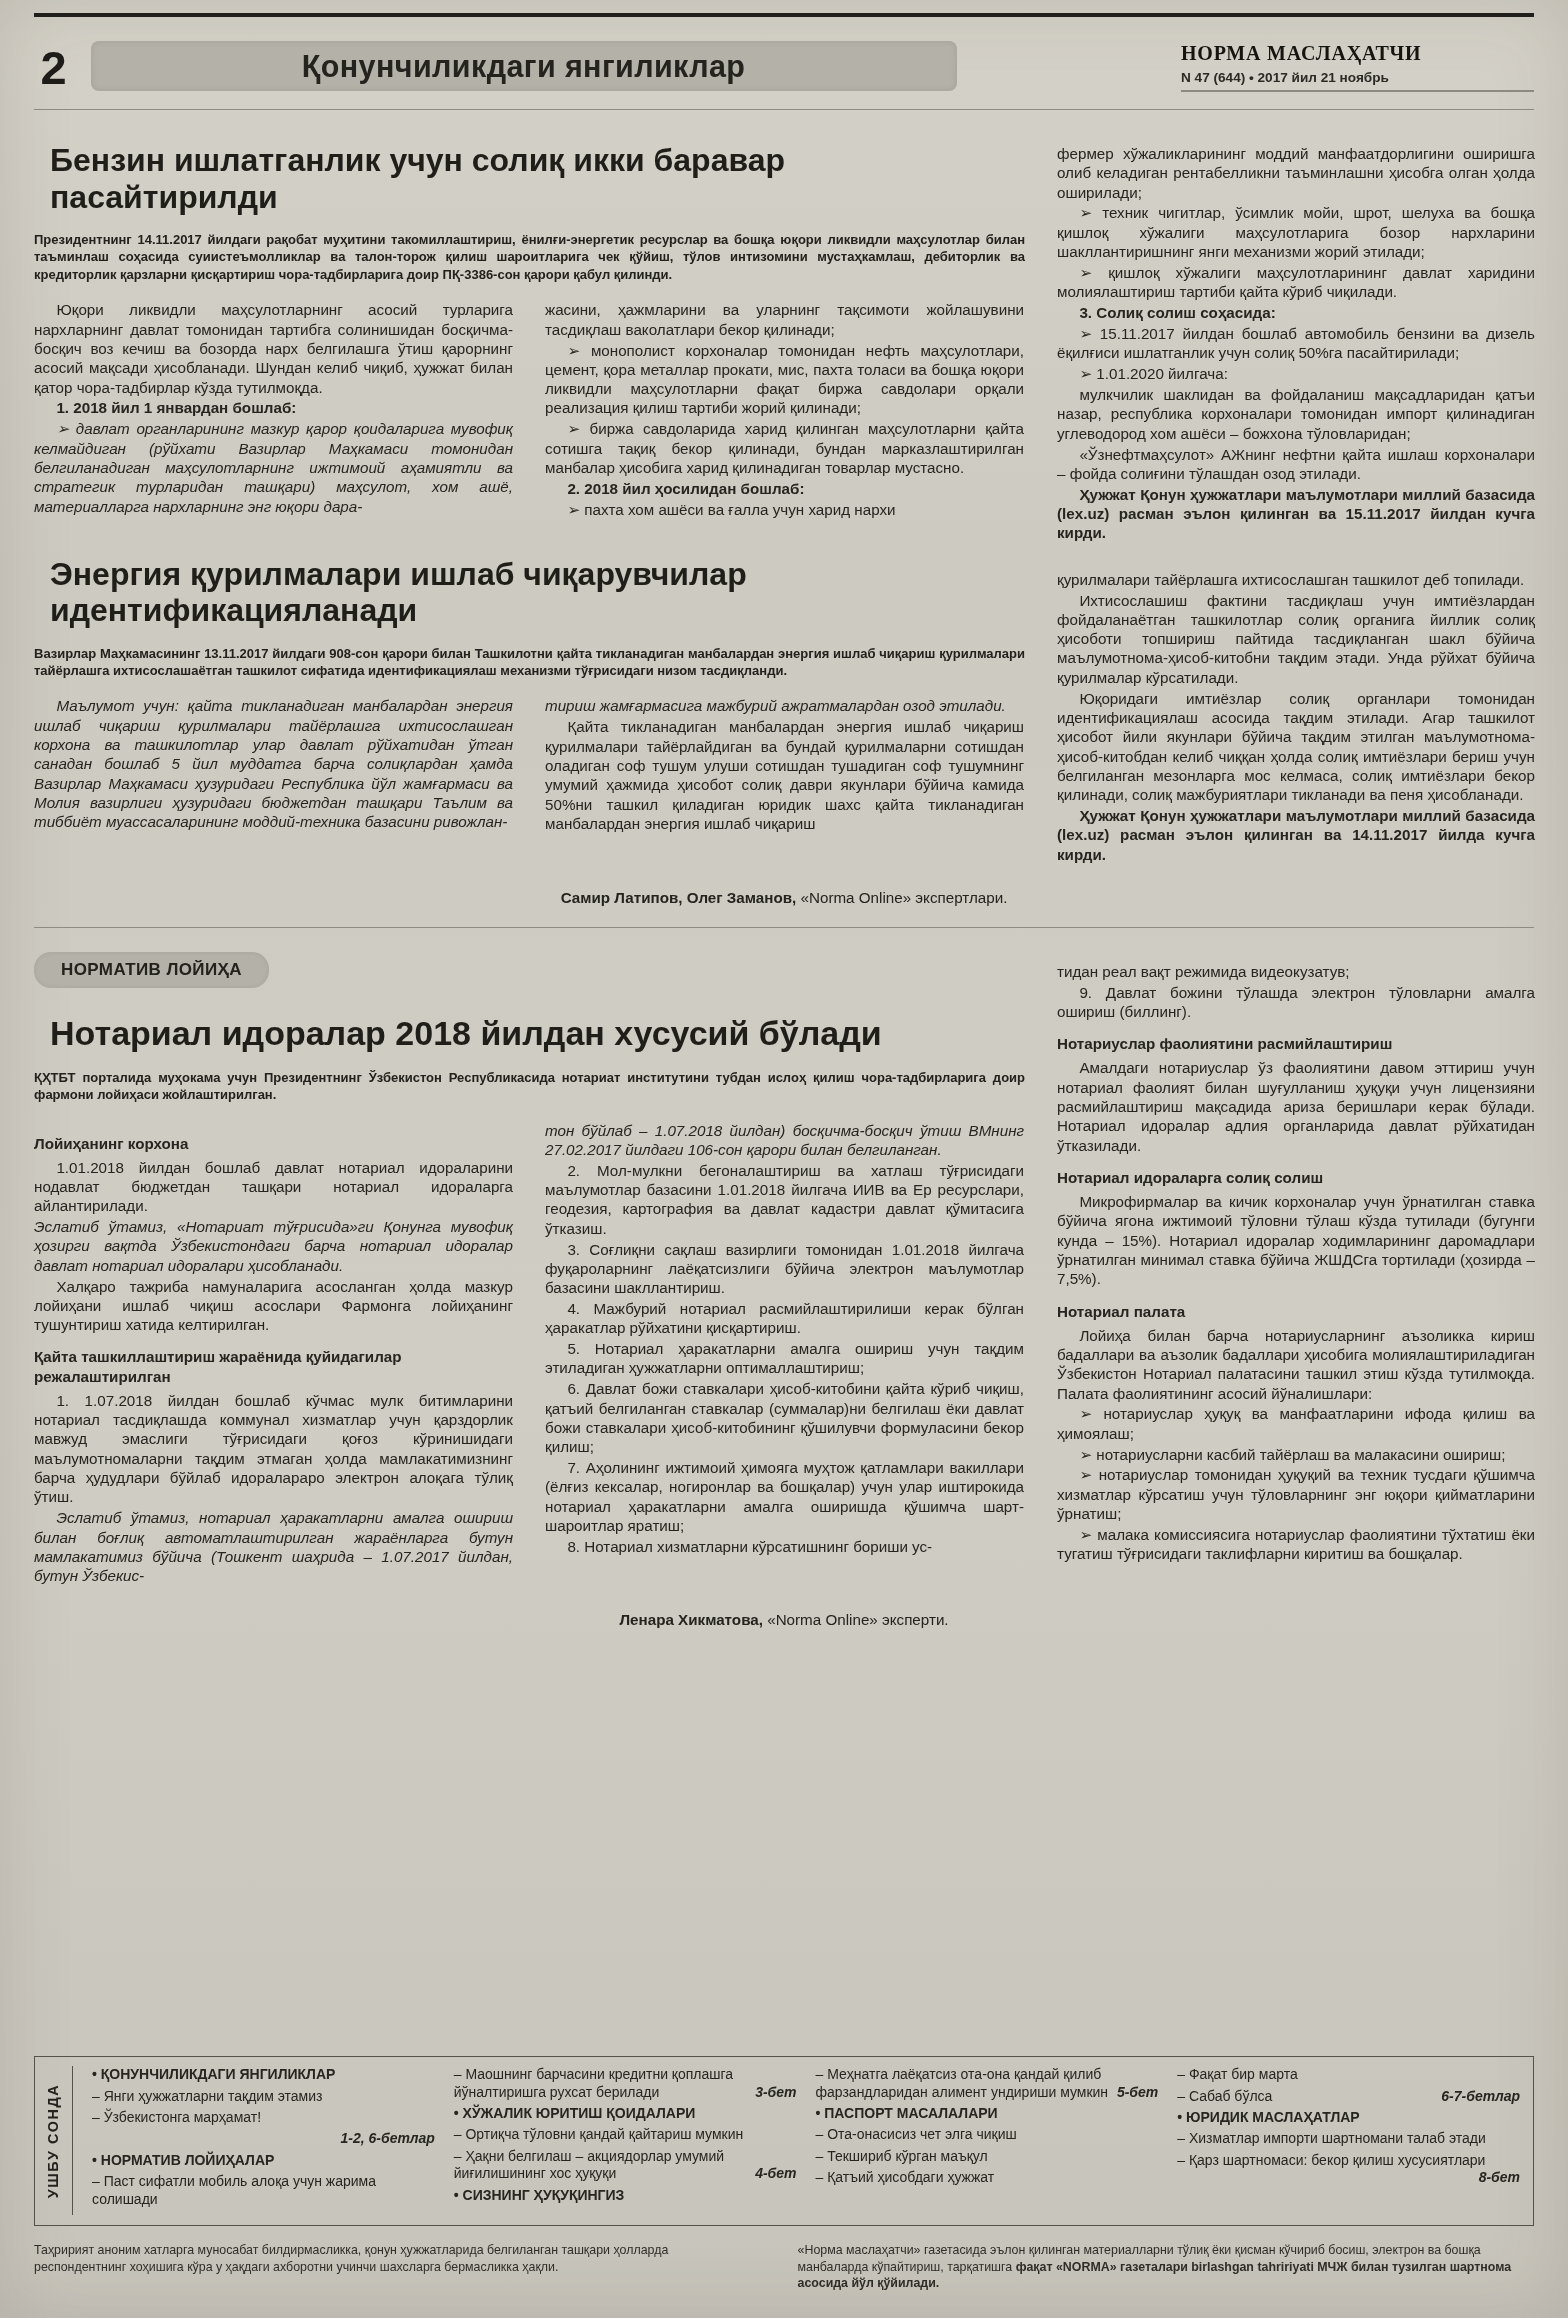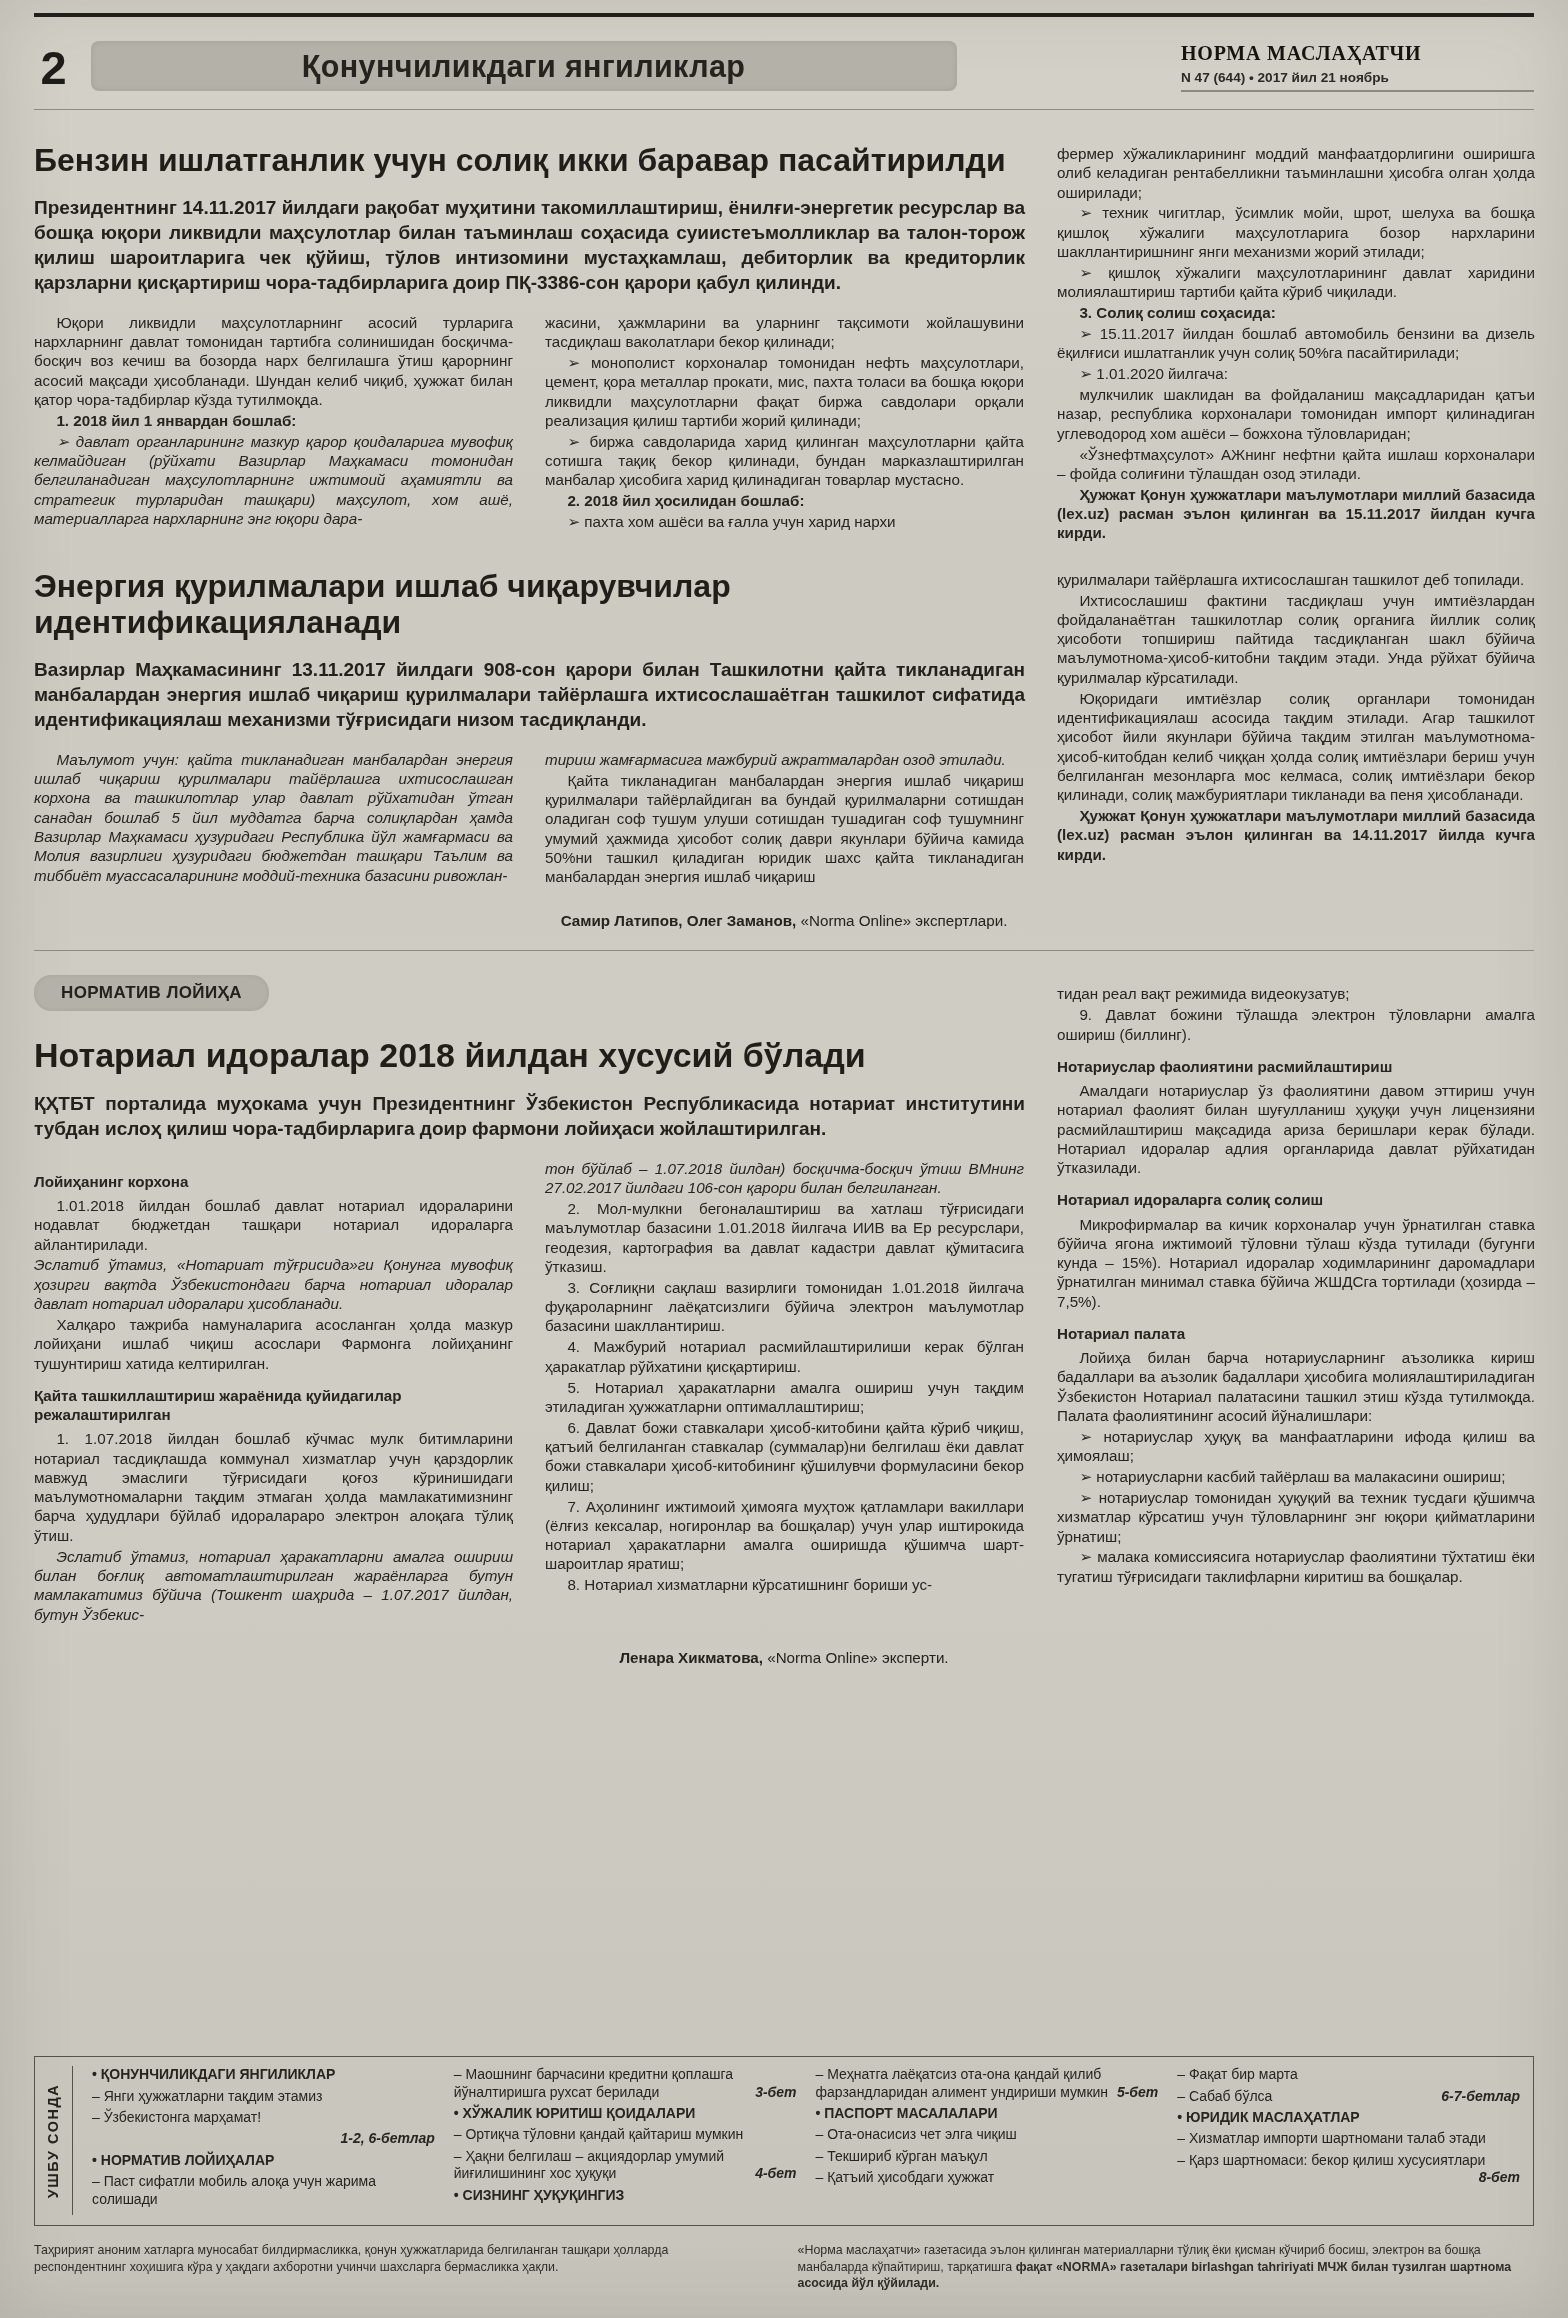--- a/index.html
+++ b/index.html
@@ -29,23 +29,23 @@
   }
   .banner-text { font-size:30.5px; font-weight:bold; color:#24231e; letter-spacing:0.4px; }
   .nameplate { margin-left:auto; width:353px; padding-top:1.6px; }
   .np-title { font-family:"Liberation Serif", serif; font-weight:bold; font-size:20px; letter-spacing:0.8px; color:#15140f; line-height:1.05; white-space:nowrap; }
   .np-issue { margin-top:6.4px; font-size:13.6px; font-weight:bold; color:#2b2a24; border-bottom:2.4px solid #8d8a81; padding-bottom:4.8px; }
   .header-rule { border:none; border-top:1.6px solid #8e8b82; margin-top:17.6px; }
 
   
   .grid { display:grid; grid-template-columns:991px 478px; column-gap:32px; margin-top:24px; }
   .cols2 { display:grid; grid-template-columns:479px 479px; column-gap:32px; }
-  .art-title { font-size:32px; line-height:1.14; font-weight:bold; color:#1f1e19; margin:8px 0 16px; }
+  .art-title { font-size:32px; line-height:1.14; font-weight:bold; color:#1f1e19; margin:8px 16px 16px; }
   .art-title.single { font-size:34px; }
-  .lead { font-weight:bold; font-size:19px; line-height:1.32; text-align:justify; margin-bottom:17.6px; color:#22211c; }
+  .lead { font-weight:bold; font-size:13px; line-height:1.32; text-align:justify; margin-bottom:17.6px; color:#22211c; }
   .para { font-size:15.2px; line-height:1.27; text-align:justify; text-indent:22.4px; margin-bottom:1.6px; color:#26251f; }
   .para.cont { text-indent:0; }
   .para.bold { font-weight:bold; }
   .para.italic { font-style:italic; }
   .para.head { font-weight:bold; text-indent:0; text-align:left; margin:13px 0 4.8px; }
   .article-block + .article-block { margin-top:35px; }
   .rightcol-block + .rightcol-block { margin-top:27px; }
   .right1 { padding-top:9.6px; }
 
   

